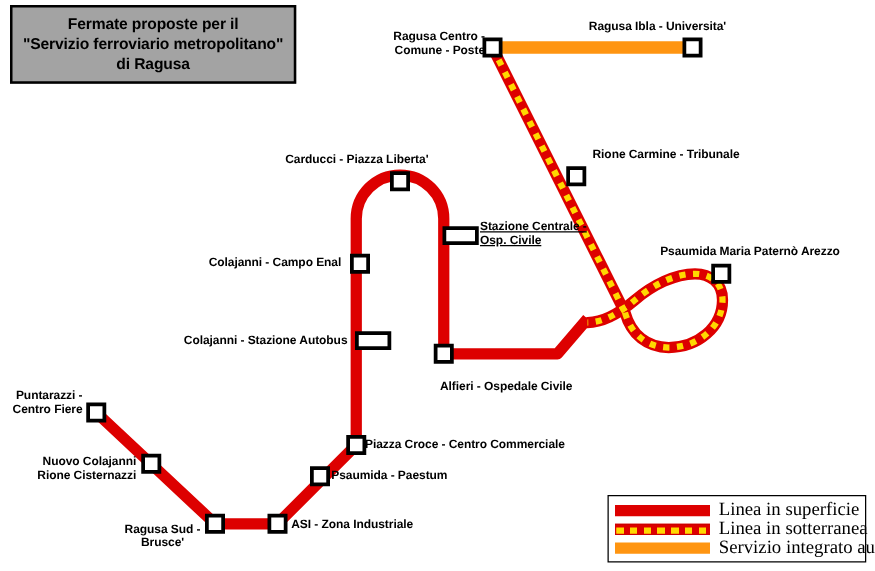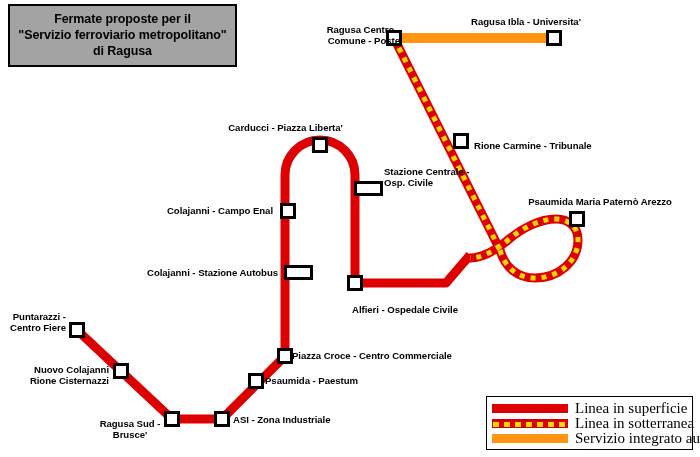--- a/index.html
+++ b/index.html
@@ -161,42 +161,42 @@
       <rect x="215.5" y="412.5" width="13" height="13" fill="#ffffff" stroke="#000000" stroke-width="3"></rect>
     </g>
   </svg>
 
   <div class="title-box">
     <div class="title-line">Fermate proposte per il</div>
     <div class="title-line">"Servizio ferroviario metropolitano"</div>
     <div class="title-line">di Ragusa</div>
   </div>
 
-  <div class="stn-label ta-right" style="left:310px; top:24px; width:90px;">
+  <div class="stn-label ta-right" style="left:298px; top:24px; width:90px;">
     <div>Ragusa Centro -</div>
     <div>Comune - Poste</div>
   </div>
 
   <div class="stn-label ta-center" style="left:458px; top:16px; width:136px;">
     <div>Ragusa Ibla - Universita'</div>
   </div>
 
-  <div class="stn-label ta-left" style="left:474px; top:140px; width:160px;">
+  <div class="stn-label ta-left" style="left:474px; top:118px; width:160px;">
     <div>Rione Carmine - Tribunale</div>
   </div>
 
   <div class="stn-label ta-center" style="left:505px; top:196px; width:190px;">
     <div>Psaumida Maria Paternò Arezzo</div>
   </div>
 
   <div class="stn-label ta-center" style="left:208px; top:122px; width:155px;">
     <div>Carducci - Piazza Liberta'</div>
   </div>
 
-  <div class="stn-label ta-left" style="left:384px; top:166px; width:120px;">
+  <div class="stn-label ta-left" style="left:384px; top:176px; width:120px;text-decoration:underline;">
     <div>Stazione Centrale -</div>
     <div>Osp. Civile</div>
   </div>
 
   <div class="stn-label ta-right" style="left:148px; top:205px; width:125px;">
     <div>Colajanni - Campo Enal</div>
   </div>
 
   <div class="stn-label ta-right" style="left:133px; top:267px; width:145px;">
     <div>Colajanni - Stazione Autobus</div>

